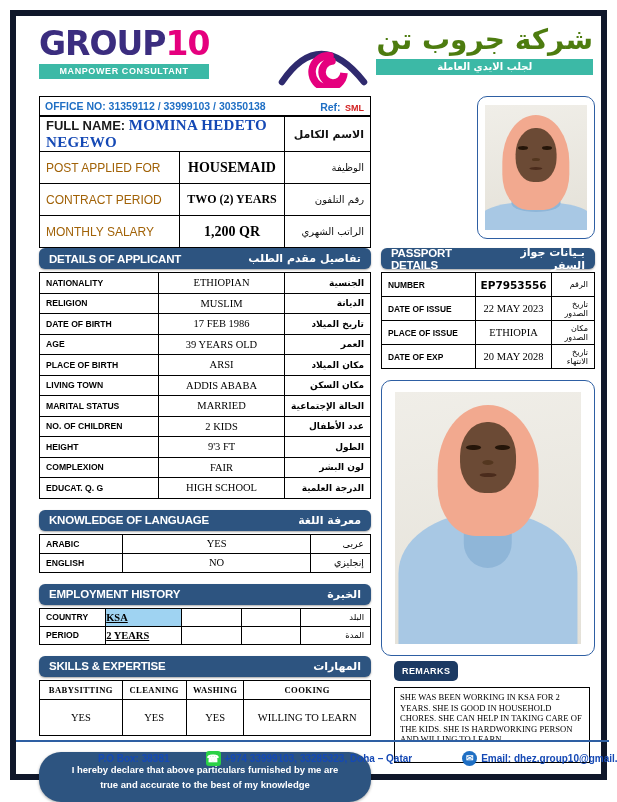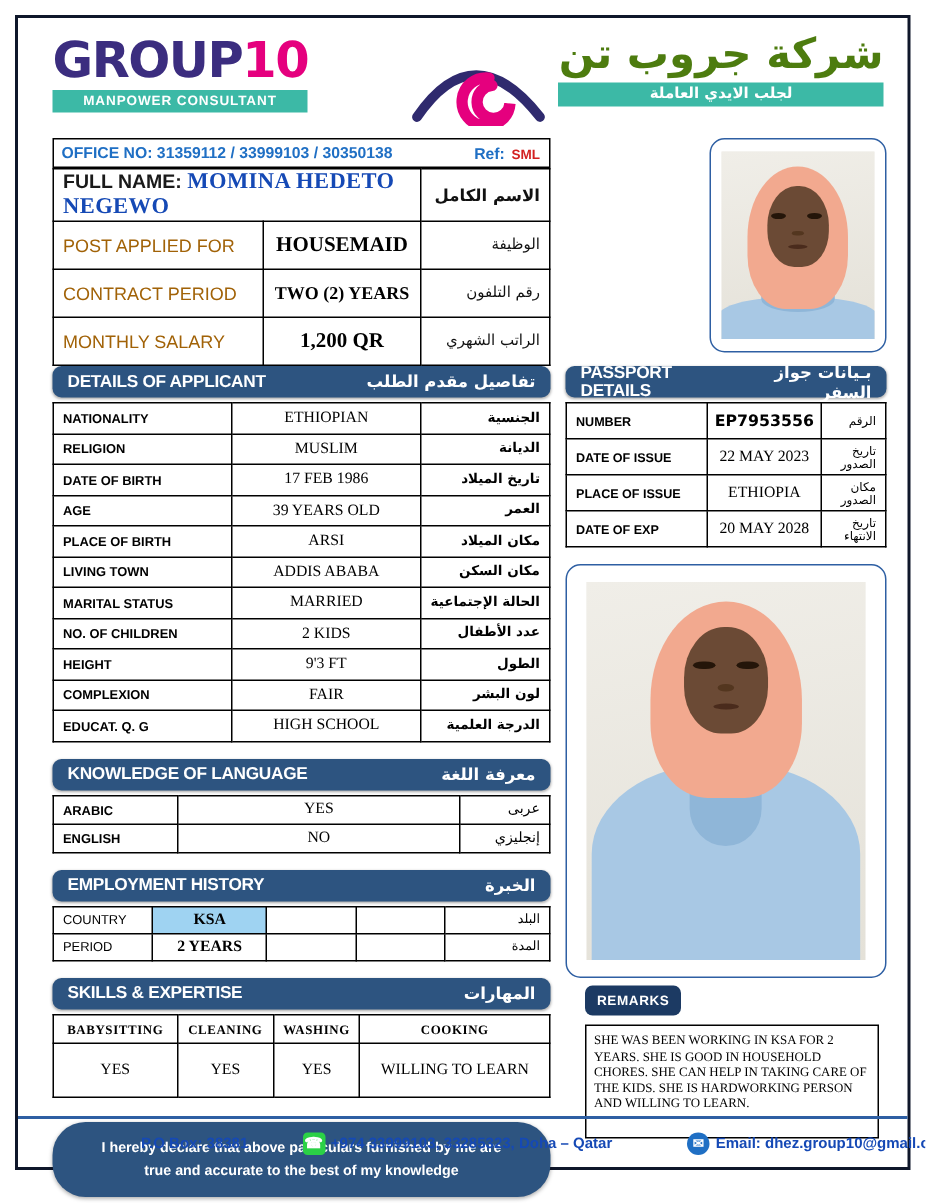--- a/index.html
+++ b/index.html
@@ -11,21 +11,21 @@
   .page {
     position: relative;
     width: 617px; height: 802px;
     background: #ffffff;
     overflow: hidden;
   }
   .frame {
     position: absolute;
     left: 10px; top: 10px;
     width: 597px; height: 770px;
-    border: 2px solid #0f172a;
+    border: 6px solid #0f172a;
     background: #ffffff;
   }
 
   
   .header { position: absolute; left: 0; top: 0; width: 593px; height: 76px; }
   .logo-left { position: absolute; left: 23px; top: 10px; width: 180px; }
   .logo-word {
     font-family: "DejaVu Sans", sans-serif;
     font-weight: bold;
     font-size: 33px;
@@ -170,24 +170,24 @@
   .pass-num { font-family: "DejaVu Sans", sans-serif; font-weight: bold; font-size: 11px; }
 
   
   .lang-tbl td { height: 19px; }
   .lang-tbl .g-lbl { width: 25%; }
   .lang-tbl .g-val { width: 57%; }
   .lang-tbl .g-ar { width: 18%; font-weight: normal; font-size: 9.5px; }
 
   
   .emp-tbl td { height: 18px; }
-  .emp-tbl .e-lbl { border: 1px solid #000; font-size: 8.6px; font-weight: normal; padding-left: 6px; width: 20%; }
+  .emp-tbl .e-lbl { border: 1px solid #000; font-size: 8.6px; font-weight: bold; padding-left: 6px; width: 20%; }
   .emp-tbl .e-val {
-    border: 1px solid #000; width: 23%; text-align: center;
-    font-family: "Liberation Serif", serif; font-weight: bold; font-size: 10.5px;
+    border: 1px solid #000; width: 23%; 
+    font-family: "Liberation Serif", serif; font-weight: bold; font-size: 10.5px; text-decoration: underline;
   }
   .emp-tbl .e-val.hl { background: #9fd3f2; }
   .emp-tbl .e-blank { border: 1px solid #000; width: 18%; }
   .emp-tbl .e-ar {
     border: 1px solid #000; width: 21%; text-align: right; padding-right: 6px;
     font-family: "DejaVu Sans", sans-serif; font-size: 8.5px; direction: rtl;
   }
 
   
   .skill-tbl { width: 100%; border-collapse: collapse; margin-top: 3px; }

